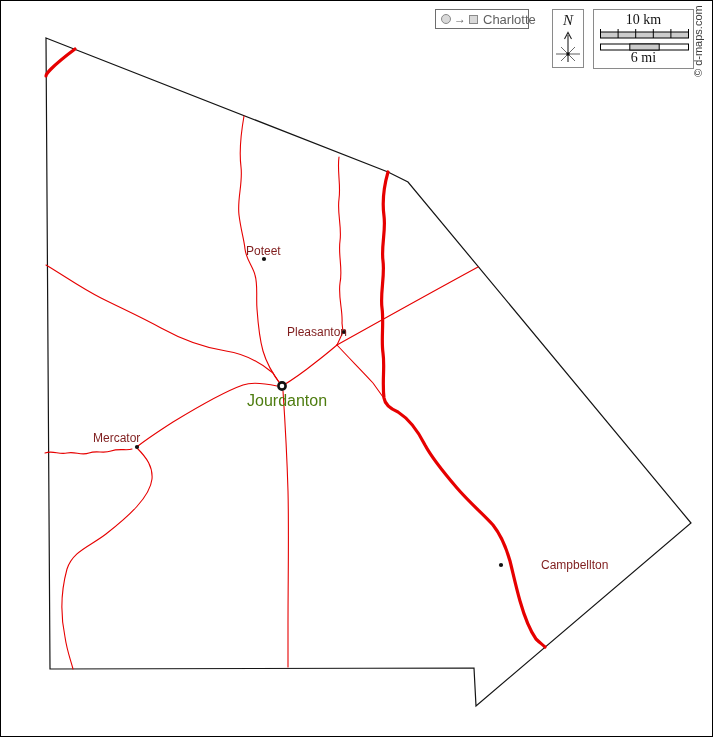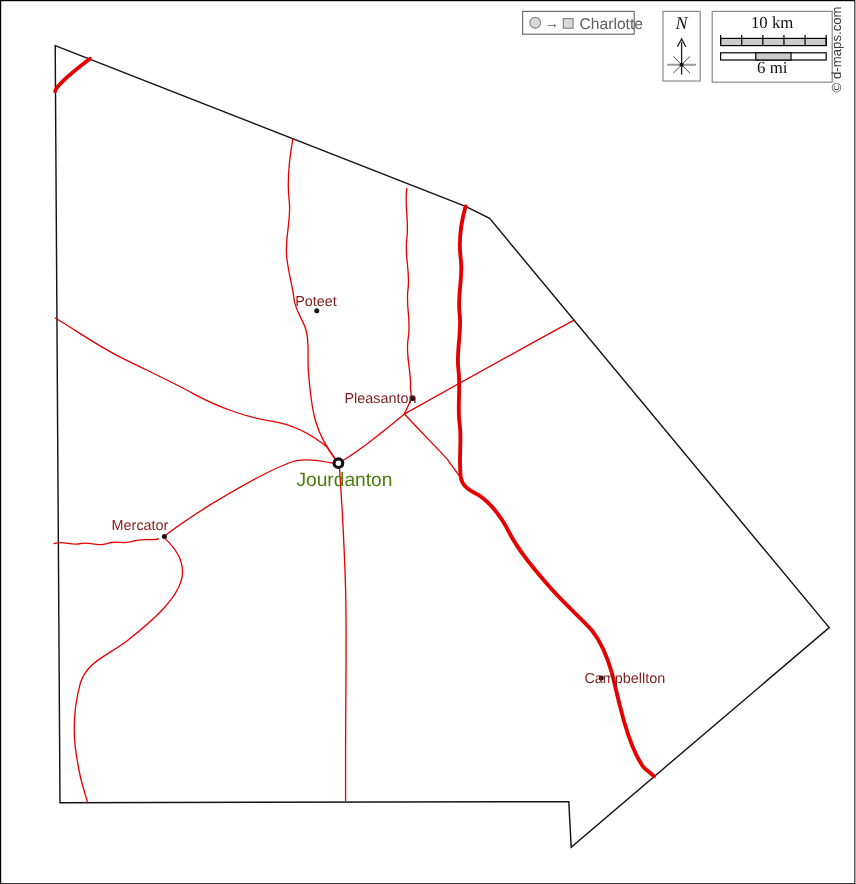--- a/index.html
+++ b/index.html
@@ -93,21 +93,21 @@
       <circle cx="136" cy="446" r="2.1"></circle>
       <circle cx="500" cy="564" r="2.1"></circle>
       <circle cx="281" cy="385" r="3.6" fill="#ffffff" stroke="#111" stroke-width="2.6"></circle>
     </g>
   </svg>
 
   <div class="city-label" style="left:245px;top:243px;">Poteet</div>
   <div class="city-label" style="left:286px;top:324px;">Pleasanton</div>
   <div class="city-label seat" style="left:246px;top:391px;">Jourdanton</div>
   <div class="city-label" style="left:92px;top:430px;">Mercator</div>
-  <div class="city-label" style="left:486px;top:557px;">Campbellton</div>
+  <div class="city-label" style="left:508px;top:557px;padding-left:32px;">Campbellton</div>
 
   <div class="proj-box">
     <span class="proj-circle"></span>
     <span class="proj-arrow">→</span>
     <span class="proj-square"></span>
     <span class="proj-label">Charlotte</span>
   </div>
 
   <div class="compass-box">
     <div class="compass-n">N</div>

